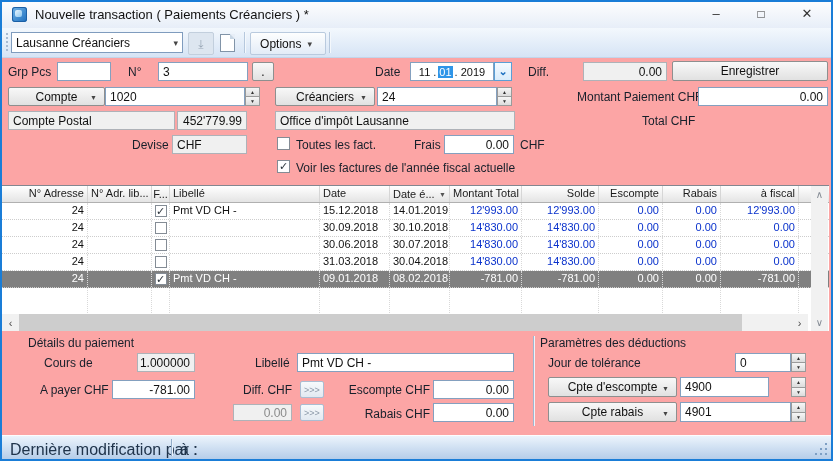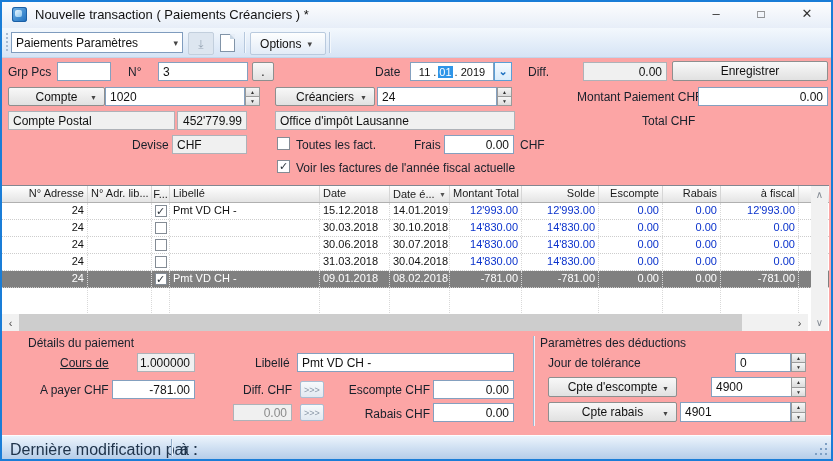--- a/index.html
+++ b/index.html
@@ -126,21 +126,21 @@
     <div id="app-icon"></div>
     <div id="window-title">Nouvelle transaction ( Paiements Créanciers ) *</div>
     <div class="win-btn" id="btn-min">–</div>
     <div class="win-btn" id="btn-max">□</div>
     <div class="win-btn" id="btn-close">✕</div>
   </div>
 
   <div id="toolbar">
     <div id="toolbar-grip"></div>
     <div id="type-combo">
-      <span class="val">Paiements Paramètres</span>
+      <span class="val">Lausanne Créanciers</span>
       <span class="arrow-sm">▾</span>
     </div>
     <div class="tb-iconbtn" id="import-btn">⤓</div>
     <div class="tb-iconbtn" id="newdoc-btn">
       <span class="page-icon"></span>
     </div>
     <div class="tb-sep" id="sep1"></div>
     <div id="options-btn">
       <span>Options</span>
       <span class="arrow-sm">▾</span>
@@ -249,21 +249,21 @@
 
     <div class="trow">
       <div class="tc c0">24</div>
       <div class="tc c1"></div>
       <div class="tc c2">
           <span class="cb cb-s">
             <span class="ck"></span>
           </span>
         </div>
       <div class="tc c3"></div>
-      <div class="tc c4">30.03.2018</div>
+      <div class="tc c4">30.09.2018</div>
       <div class="tc c5">30.10.2018</div>
       <div class="tc c6 num-val">14'830.00</div>
       <div class="tc c7 num-val">14'830.00</div>
       <div class="tc c8 num-val">0.00</div>
       <div class="tc c9 num-val">0.00</div>
       <div class="tc c10 num-val">0.00</div>
       <div class="tc cF"></div>
     </div>
 
     <div class="trow">
@@ -345,21 +345,21 @@
     <div id="hscroll">
       <div class="sb-btn" id="hs-left">‹</div>
       <div id="hs-thumb"></div>
       <div class="sb-btn" id="hs-right">›</div>
     </div>
   </div>
 
   <div id="vdivider"></div>
 
   <div class="grp-lbl" style="left:26px;top:334px;">Détails du paiement</div>
-  <div class="lbl" style="left:58px;top:354px;text-decoration:underline;">Cours de</div>
+  <div class="lbl" style="left:42px;top:354px;">Cours de</div>
   <div class="ro right" style="left:135px;top:351px;width:58px;">1.000000</div>
   <div class="lbl" style="left:38px;top:381px;">A payer CHF</div>
   <div class="inp right" style="left:110px;top:378px;width:83px;">-781.00</div>
 
   <div class="lbl" style="left:253px;top:354px;">Libellé</div>
   <div class="inp" style="left:295px;top:351px;width:217px;">Pmt VD CH -</div>
   <div class="lbl" style="left:241px;top:381px;">Diff. CHF</div>
   <div class="fwd-btn" style="left:298px;top:379px;">&gt;&gt;&gt;</div>
   <div class="lbl lbl-r" style="left:330px;top:381px;width:98px;">Escompte CHF</div>
   <div class="inp right" style="left:431px;top:378px;width:81px;">0.00</div>
@@ -372,21 +372,21 @@
   <div class="lbl" style="left:546px;top:354px;">Jour de tolérance</div>
   <div class="inp" style="left:733px;top:351px;width:56px;">0</div>
   <div class="spin" style="left:789px;top:351px;height:19px;">
     <span>▲</span>
     <span>▼</span>
   </div>
   <div class="btn dd-btn" style="left:546px;top:375px;width:129px;height:20px;">
     <span>Cpte d'escompte</span>
     <span class="arrow-sm" style="font-size:7px;">▼</span>
   </div>
-  <div class="inp" style="left:678px;top:375px;width:89px;height:20px;margin-left:31px;">4900</div>
+  <div class="inp" style="left:678px;top:375px;width:89px;height:20px;">4900</div>
   <div class="spin" style="left:789px;top:375px;height:20px;">
     <span>▲</span>
     <span>▼</span>
   </div>
   <div class="btn dd-btn" style="left:546px;top:400px;width:129px;height:20px;">
     <span>Cpte rabais</span>
     <span class="arrow-sm" style="font-size:7px;">▼</span>
   </div>
   <div class="inp" style="left:678px;top:400px;width:111px;height:20px;">4901</div>
   <div class="spin" style="left:789px;top:400px;height:20px;">

